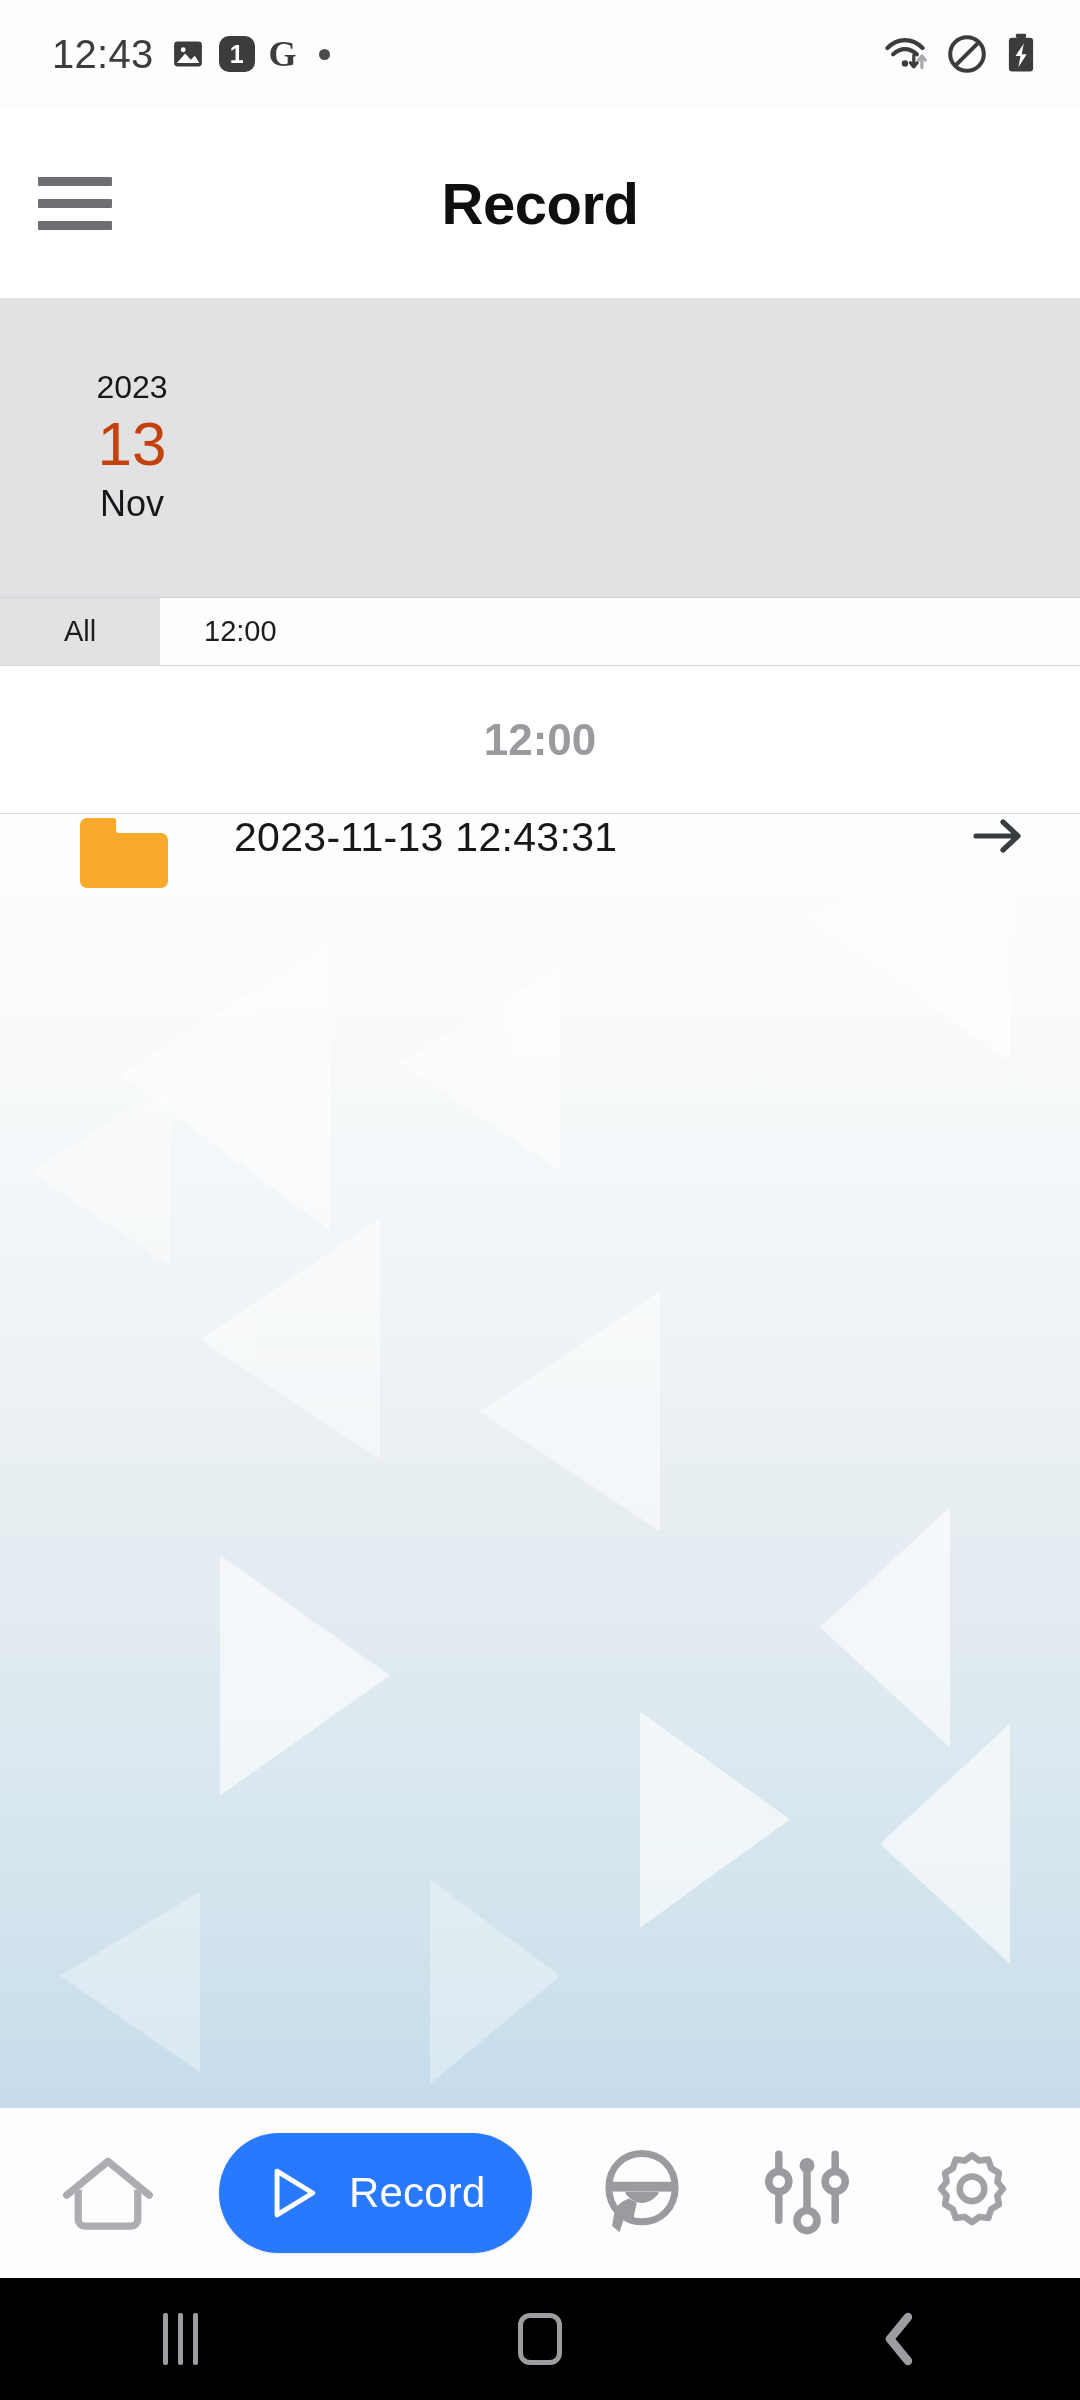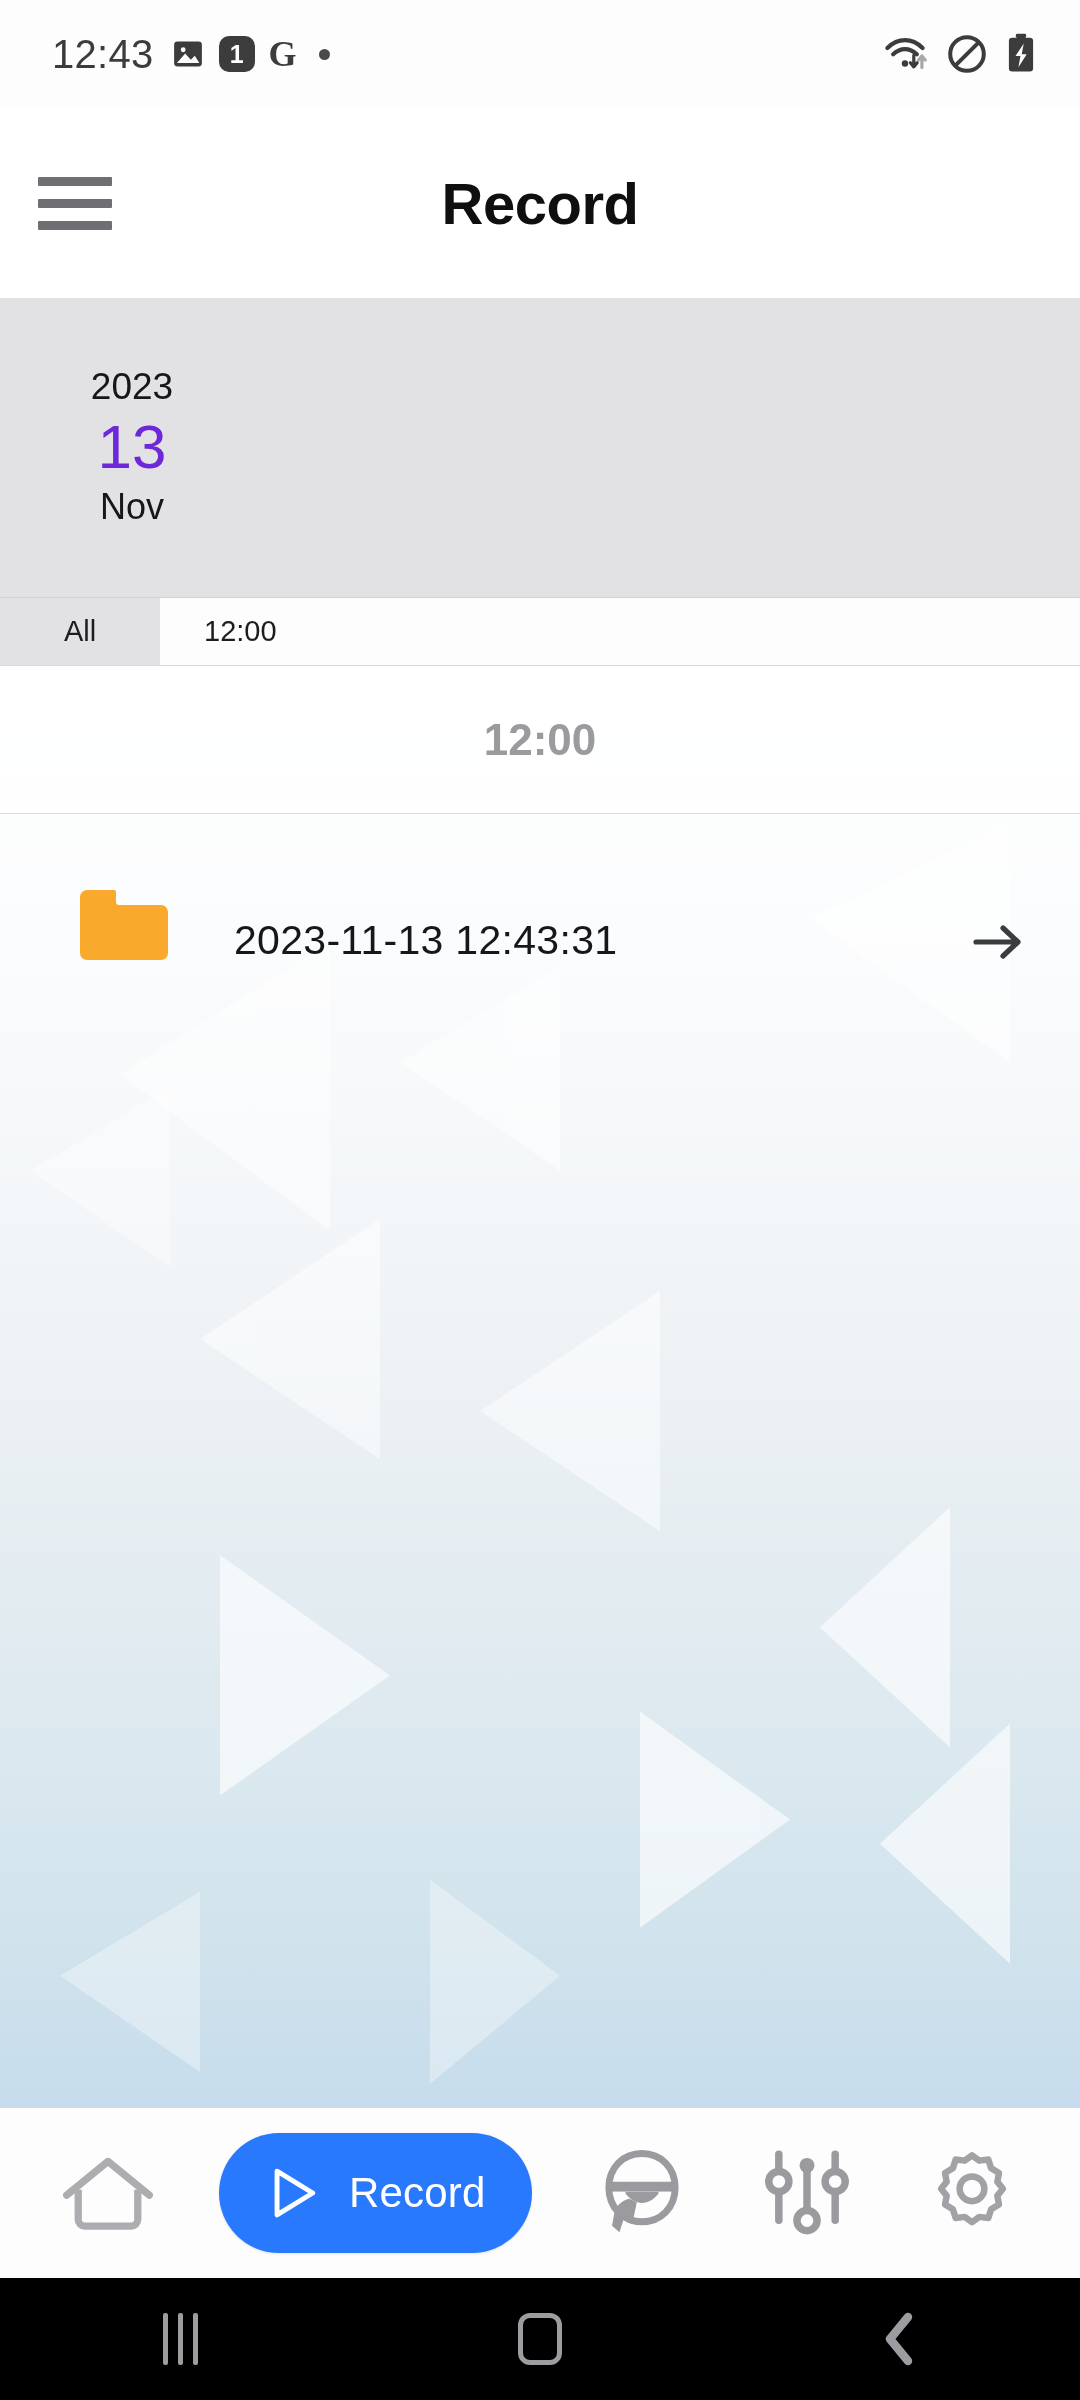--- a/index.html
+++ b/index.html
@@ -92,22 +92,22 @@
     z-index:6;
     display:flex;
     align-items:center;
     padding-left:72px;
   }
   .datecell {
     display:flex; flex-direction:column;
     align-items:center;
     min-width:120px;
   }
-  .d-year { font-size:37px; color:#17171a; line-height:1.25; }
-  .d-day  { font-size:62px; color:#6d28d9; line-height:1.2; font-weight:400; }
+  .d-year { font-size:32px; color:#17171a; line-height:1.25; }
+  .d-day  { font-size:62px; color:#c2410c; line-height:1.2; font-weight:400; }
   .d-mon  { font-size:36px; color:#17171a; line-height:1.3;text-align:center; }
 
   
   .tabstrip {
     flex:0 0 68px;
     display:flex;
     background:#4d7c0f;
     border-bottom:1px solid #d8d8dc;
     position:relative;
     z-index:6;
@@ -137,21 +137,21 @@
     position:relative; z-index:3;
     height:148px;
     display:flex; align-items:center; justify-content:center;
     font-size:44px; font-weight:bold; color:#9a9a9f;
     border-bottom:1px solid #dcdcdf;
     background:rgba(255,255,255,0.55);
   }
   .row {
     position:relative; z-index:3;
     height:150px;
-    display:flex; align-items:flex-end;
+    display:flex; align-items:flex-start;
     padding:0 56px 0 76px;
     cursor:pointer;
   }
   .folder-icon { flex:0 0 96px; height:78px; position:relative; }
   .row-label {
     flex:1;
     margin-left:62px;
     font-size:41px;
     color:#17171a;
     letter-spacing:0.3px;

